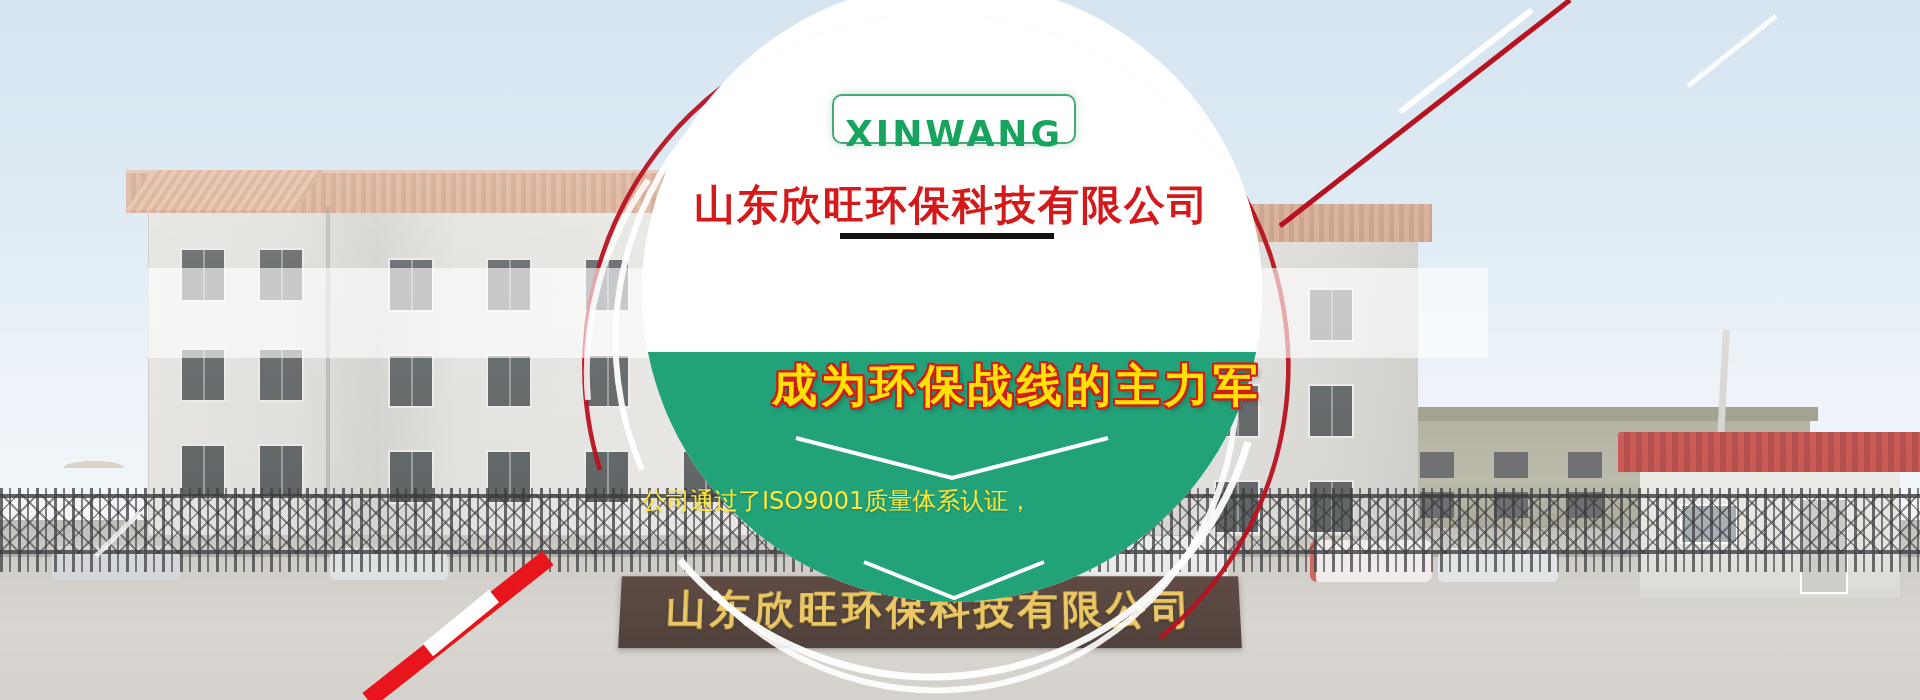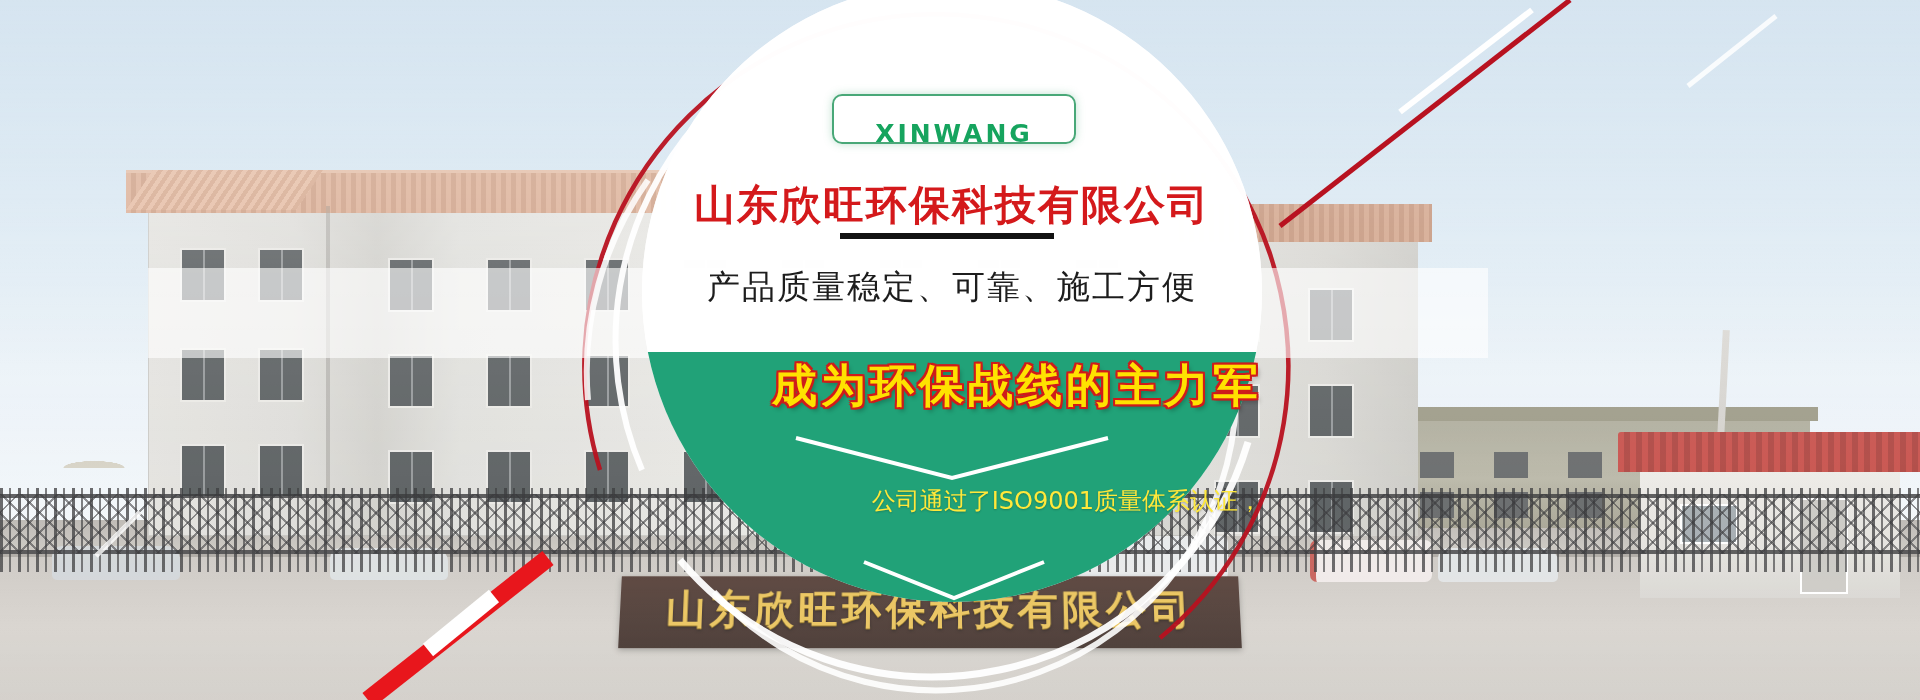--- a/index.html
+++ b/index.html
@@ -186,21 +186,21 @@
   }
 
   .badge{
     position:absolute;left:190px;top:112px;width:240px;height:46px;
     border:2px solid #49a878;border-radius:10px;
     background:rgba(255,255,255,.96);
     box-shadow:0 0 8px rgba(73,168,120,.35);
     display:flex;align-items:center;justify-content:center;
   }
   .badge span{
-    color:#16a45e;font-size:25px;font-weight:700;letter-spacing:3px;
+    color:#16a45e;font-size:36px;font-weight:700;letter-spacing:3px;
     font-family:"DejaVu Sans","Liberation Sans",sans-serif;
     margin-top:29px;
   }
 
   .cname{
     position:absolute;left:0;top:196px;width:620px;text-align:center;
     font-size:41px;font-weight:700;letter-spacing:2px;color:#d4191b;
     text-shadow:1px 1px 0 rgba(255,255,255,.6);
     font-family:"DejaVu Sans","Liberation Sans",sans-serif;
   }
@@ -216,21 +216,21 @@
     position:absolute;left:0;top:374px;width:620px;text-align:right;
     font-size:45px;font-weight:700;letter-spacing:4px;
     color:#ffe200;
     font-family:"DejaVu Sans","Liberation Sans",sans-serif;
     text-shadow:
       -2px -2px 0 #cf1b1b, 2px -2px 0 #cf1b1b, -2px 2px 0 #cf1b1b, 2px 2px 0 #cf1b1b,
       0 -2px 0 #cf1b1b, 0 2px 0 #cf1b1b, -2px 0 0 #cf1b1b, 2px 0 0 #cf1b1b,
       3px 4px 4px rgba(0,0,0,.25);
   }
   .isotext{
-    position:absolute;left:0;top:502px;width:620px;text-align:right;
+    position:absolute;left:0;top:502px;width:620px;text-align:left;
     font-size:24px;font-weight:500;line-height:34px;color:#ffe83a;
     font-family:"DejaVu Sans","Liberation Sans",sans-serif;
     text-shadow:0 1px 2px rgba(0,0,0,.22);
   }
 
   .chev{position:absolute;}
 
   
   .ringsvg{position:absolute;left:0;top:0;width:1920px;height:700px;overflow:visible;}
 </style>
@@ -358,21 +358,20 @@
       <div class="topwhite"></div>
       <div class="greenfill"></div>
     </div>
 
     <div class="badge">
       <span>XINWANG</span>
     </div>
 
     <div class="cname">山东欣旺环保科技有限公司</div>
     <div class="rule"></div>
-    <div class="subtitle">产品质量稳定、可靠、施工方便</div>
     <div class="headline">成为环保战线的主力军</div>
 
     <svg class="chev" style="left:150px;top:452px;" width="320" height="48" viewBox="0 0 320 48">
       <polyline points="4,4 160,44 316,4" fill="none" stroke="#ffffff" stroke-width="4"></polyline>
     </svg>
     <svg class="chev" style="left:218px;top:576px;" width="188" height="44" viewBox="0 0 188 44">
       <polyline points="4,4 94,40 184,4" fill="none" stroke="#ffffff" stroke-width="4"></polyline>
     </svg>
 
     <div class="isotext">

